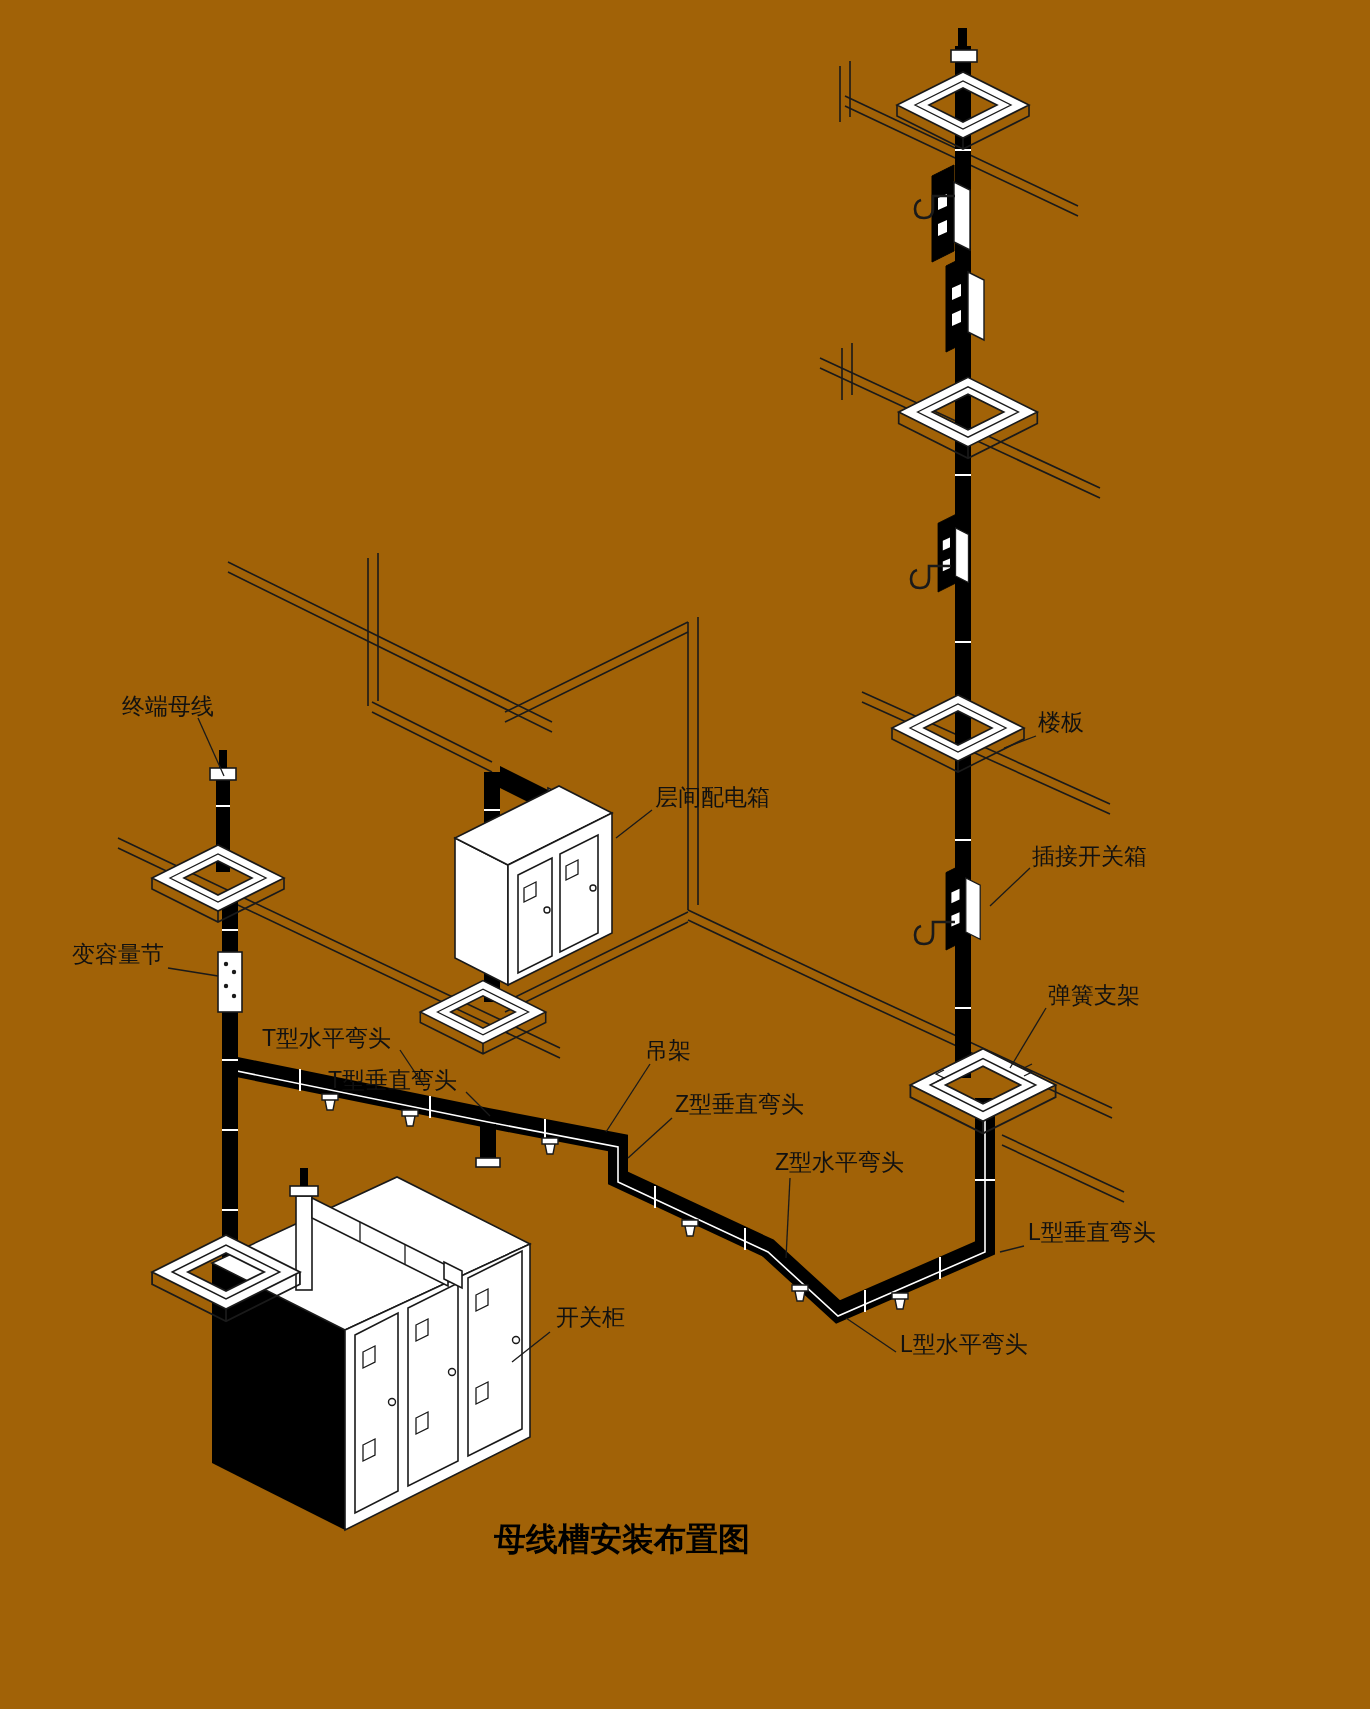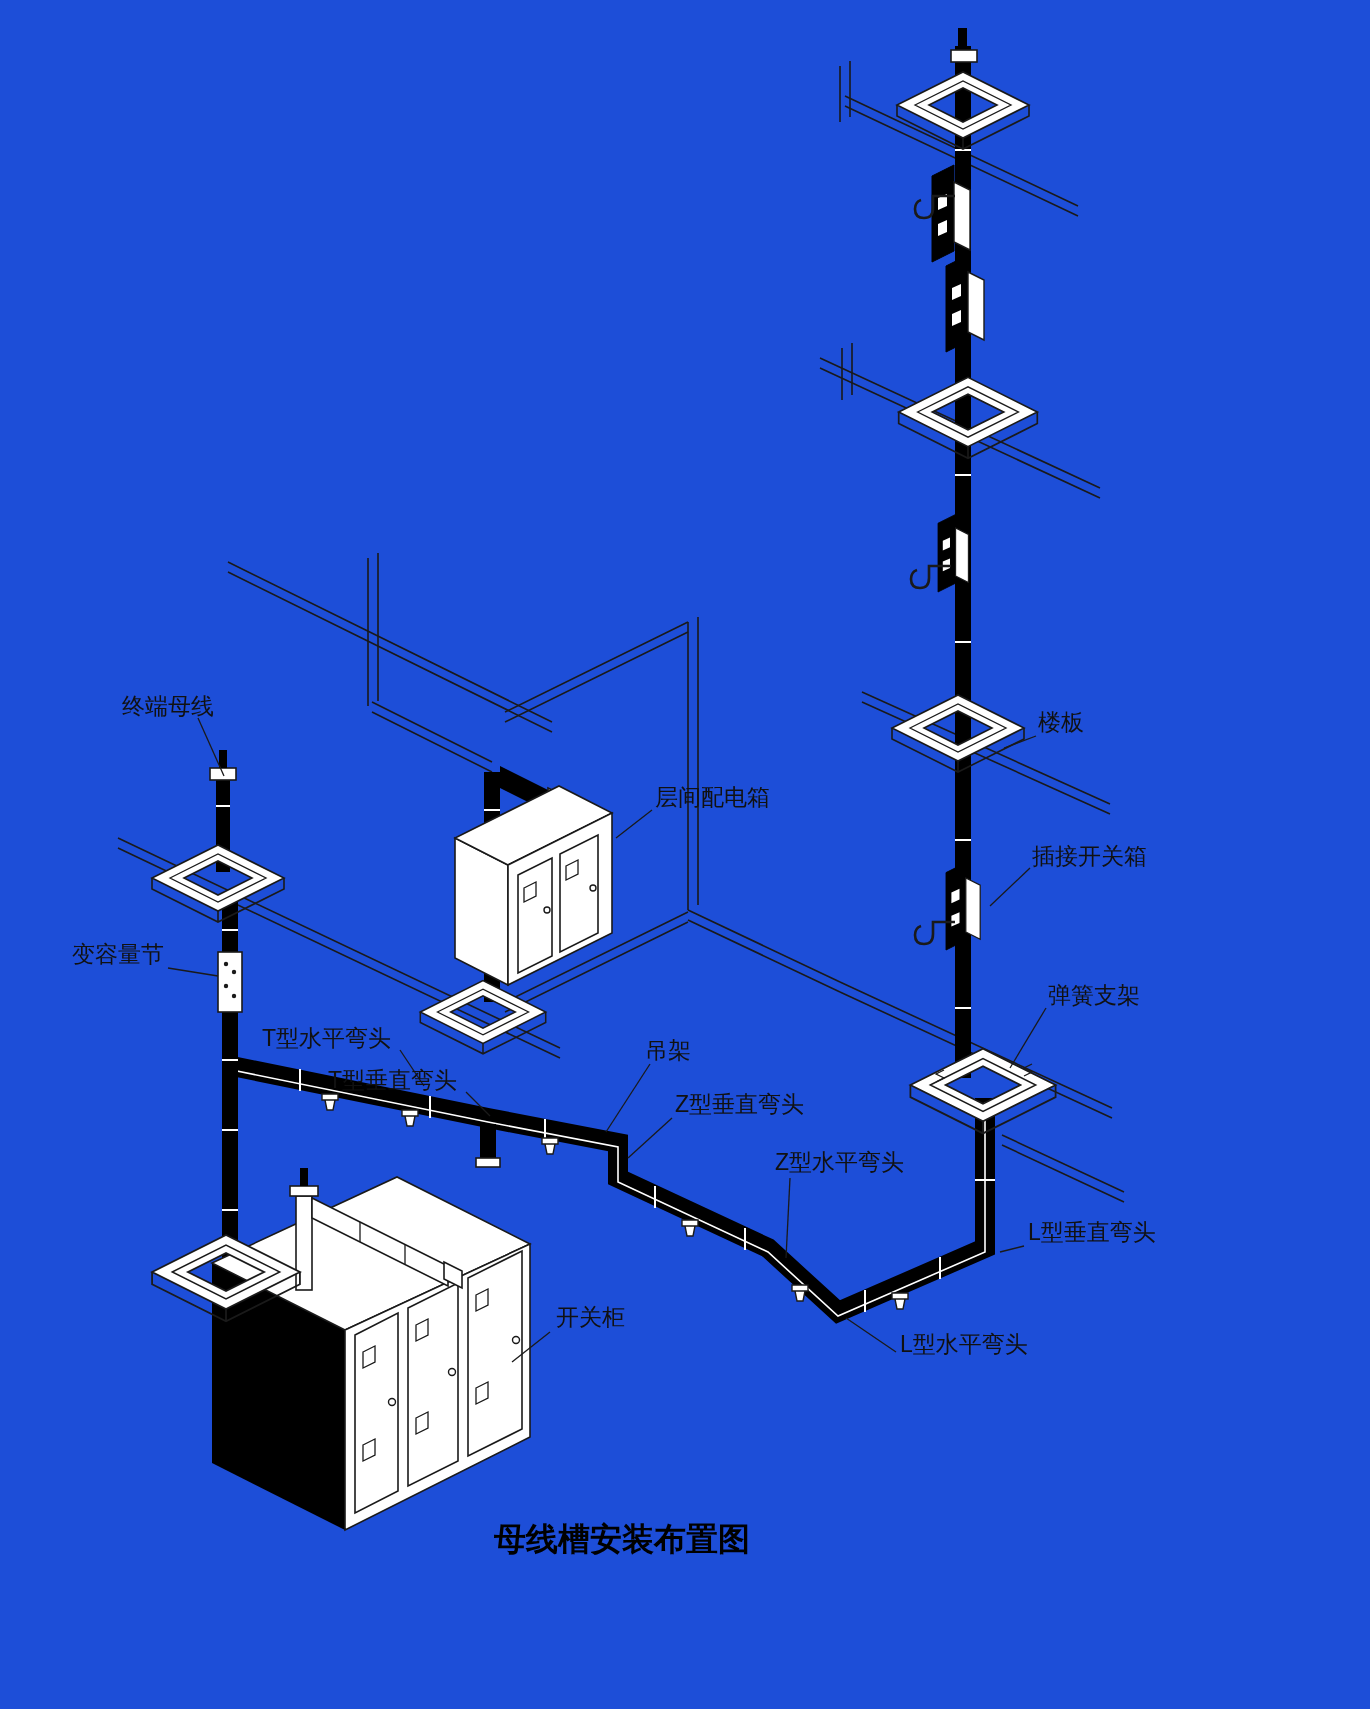--- a/index.html
+++ b/index.html
@@ -1,16 +1,16 @@
 <!DOCTYPE html>
 <html><head>
 <meta charset="utf-8">
 <style>
   html,body{margin:0;padding:0;background:#fff;}
-  .canvas{position:relative;width:1370px;height:1709px;background:#1d4ed8;overflow:hidden;
+  .canvas{position:relative;width:1370px;height:1709px;background:#a16207;overflow:hidden;
           font-family:"Liberation Sans",sans-serif;}
   svg{display:block;}
   .ln{stroke:#1a1a1a;stroke-width:1.6;fill:none;}
   .thin{stroke:#1a1a1a;stroke-width:1.3;fill:none;}
   .wfill{fill:#ffffff;stroke:#1a1a1a;stroke-width:1.6;}
   .blk{fill:#000000;stroke:none;}
   .wtick{stroke:#ffffff;stroke-width:2;fill:none;}
   .run{stroke:#000000;stroke-width:20;fill:none;stroke-linejoin:miter;}
   .runseam{stroke:#ffffff;stroke-width:1.6;fill:none;}
   .lbl{font-family:"Liberation Sans",sans-serif;font-size:23px;fill:#111111;}

